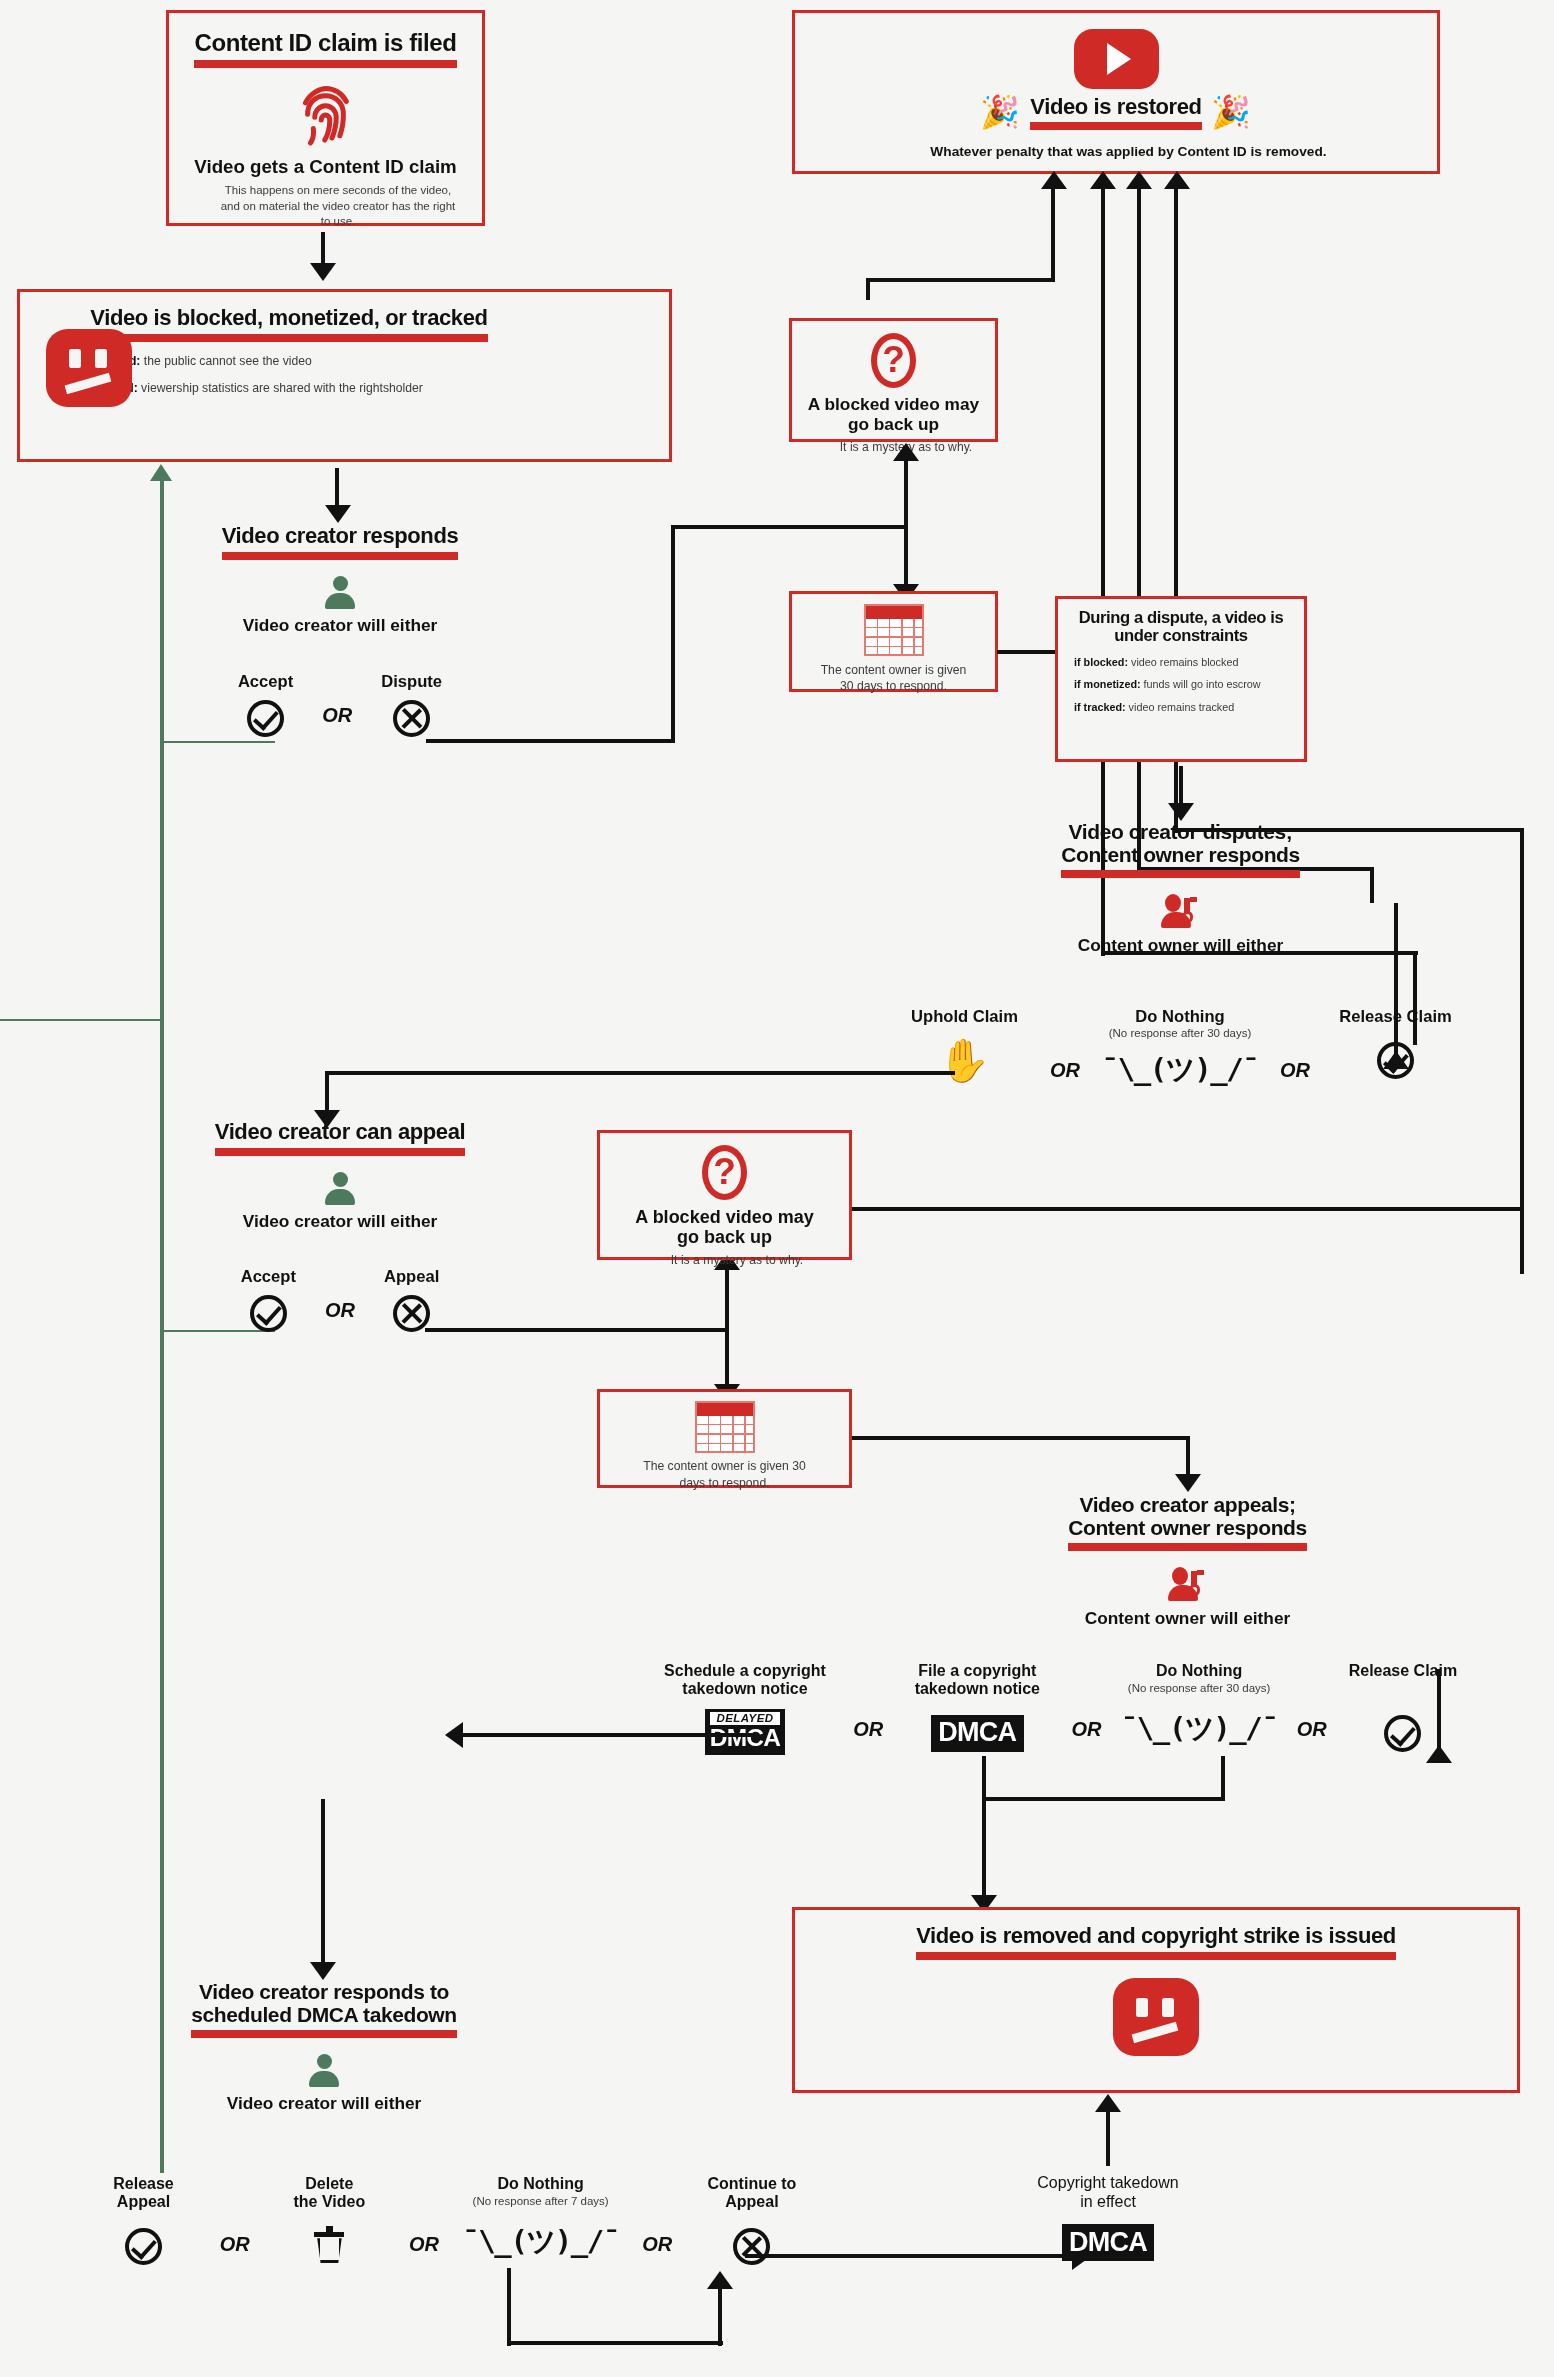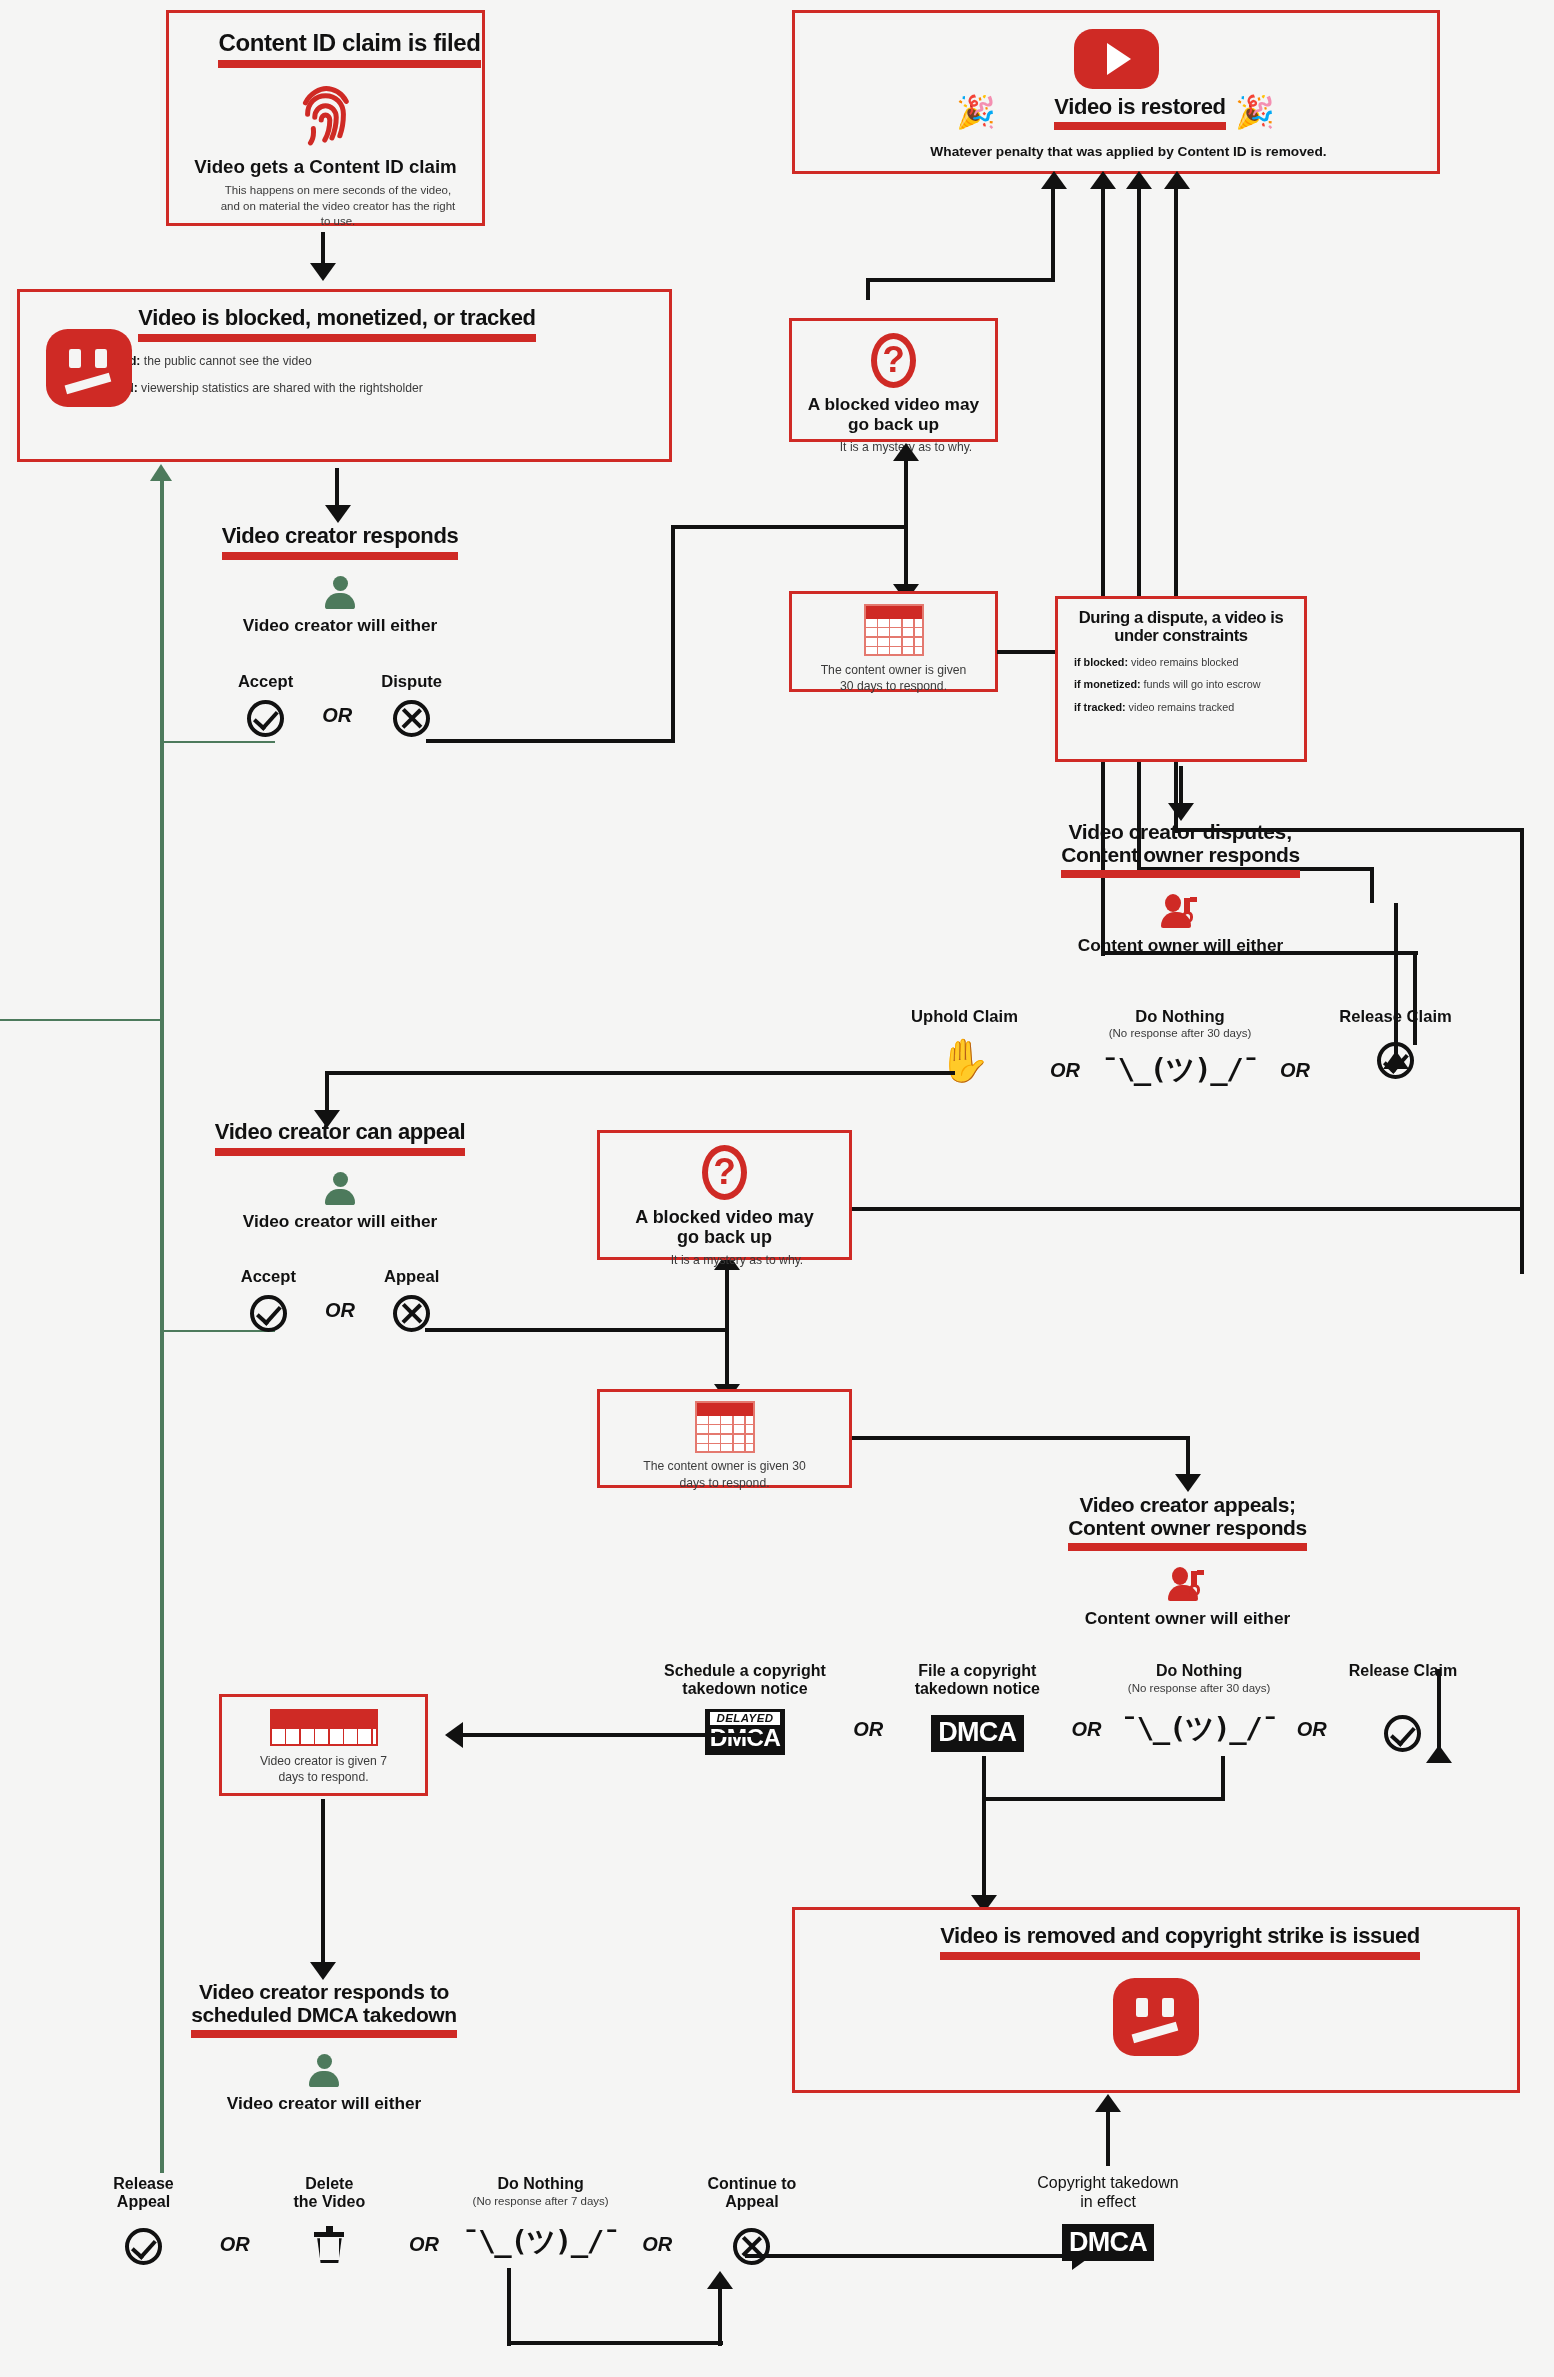--- a/index.html
+++ b/index.html
@@ -1,21 +1,21 @@
 <!DOCTYPE html>
 <html style="font-size:11.5px"><head>
 <meta charset="utf-8">
 <style>
   html,body{margin:0;padding:0;background:#f5f5f4;}
   body{font-family:"Liberation Sans", sans-serif;color:#111;}
   #canvas{position:relative;width:1554px;height:2377px;background:#f5f5f4;overflow:hidden;}
   .abs{position:absolute;}
   
   .rbox{position:absolute;border:3.6px solid #cf2a25;background:#f5f5f4;box-sizing:border-box;}
-  .hdr{font-weight:900;text-align:center;letter-spacing:-0.4px;line-height:1.08;padding-left:48px;}
+  .hdr{font-weight:900;text-align:center;letter-spacing:-0.4px;line-height:1.08;}
   .hdr-ul{display:inline-block;}
   .ul-red{display:block;height:8px;background:#cf2a25;margin-top:3.6px;}
   .sub{font-weight:400;color:#3b3b3b;text-align:center;line-height:1.35;padding-left:25px;}
   .bold{font-weight:900;color:#111;}
   .stage-title{font-weight:900;text-align:center;letter-spacing:-0.4px;line-height:1.1;}
   .cap{text-align:center;font-weight:900;line-height:1.15;}
   .cap-sub{text-align:center;font-weight:400;color:#3b3b3b;line-height:1.2;}
   .or{font-weight:900;font-style:italic;font-size:20px;}
   
   .ln{position:absolute;background:#111;}
@@ -404,29 +404,20 @@
 
   <div class="ln abs" style="left:453px;top:1733px;width:302px;height:4.3px;"></div>
   <div class="arw arw-r abs" style="left:445px;top:1722px;transform:rotate(180deg);"></div>
 
   <div class="ln abs" style="left:982px;top:1756px;width:4.3px;height:144px;"></div>
   <div class="arw arw-d abs" style="left:971px;top:1895px;"></div>
 
   <div class="ln abs" style="left:1221px;top:1756px;width:4.3px;height:43px;"></div>
   <div class="ln abs" style="left:982px;top:1797px;width:243px;height:4.3px;"></div>
 
-  <div class="rbox" style="left:219px;top:1694px;width:209px;height:102px;">
-    <div style="display:flex;justify-content:center;margin-top:11.5px;">
-        <div class="cal7">
-          <div class="top"></div>
-          <div class="grid"></div>
-        </div>
-      </div>
-    <div class="sub" style="font-size:12.2px;margin-top:7.2px;padding:0 29px;">Video creator is given 7 days to respond.</div>
-  </div>
   <div class="ln abs" style="left:321px;top:1799px;width:4.3px;height:167px;"></div>
   <div class="arw arw-d abs" style="left:310px;top:1962px;"></div>
 
   <div class="abs" style="left:137px;top:1980px;width:374px;">
     <div class="stage-title" style="font-size:21px;">
       <div>Video creator responds to</div>
       <span class="hdr-ul">
         <span>scheduled DMCA takedown</span>
         <span class="ul-red"></span>
       </span>

